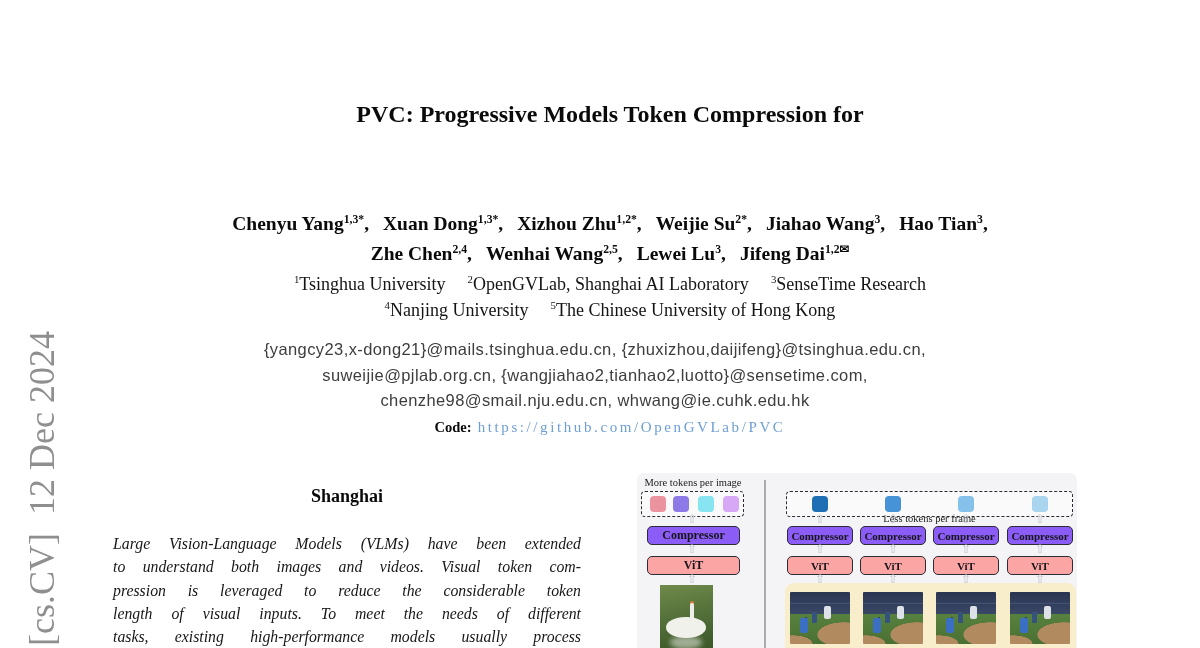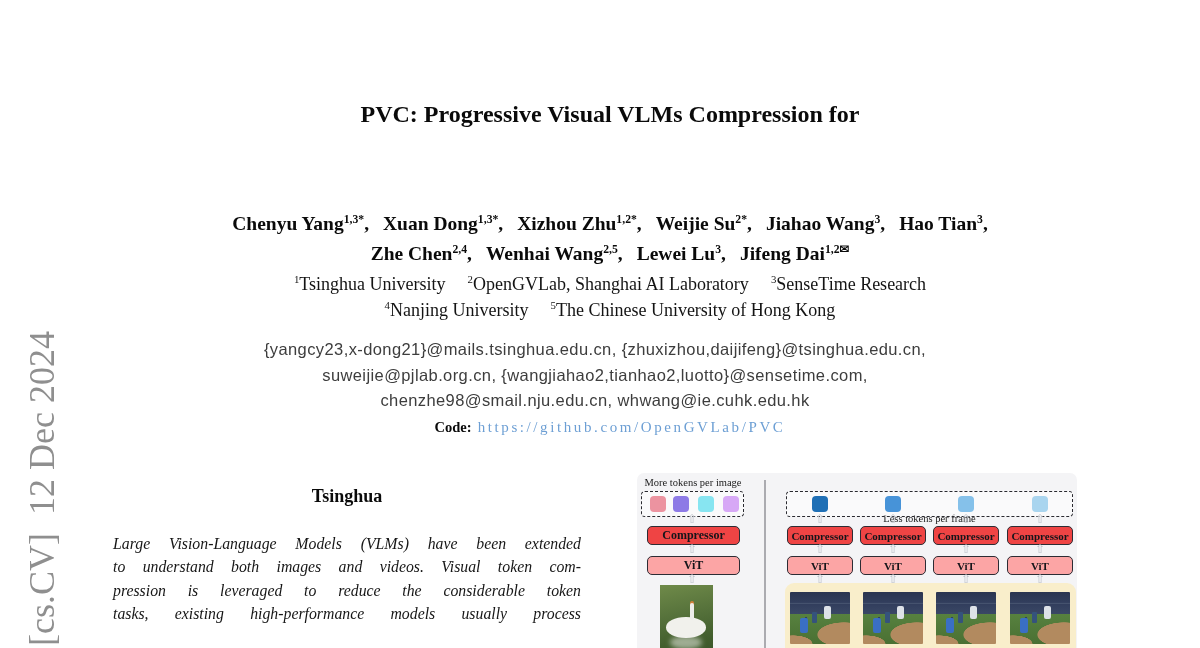--- a/index.html
+++ b/index.html
@@ -40,21 +40,21 @@
   
   #figure{position:absolute;left:637px;top:473px;width:440px;height:196px;
           background:#f4f4f6;border-radius:7px;}
   .fig-label{position:absolute;top:4px;text-align:center;font-size:10.5px;color:#1c1c1c;}
   .token-row{position:absolute;top:18px;height:26px;border:1.6px dashed #2a2a30;
              border-radius:4px;background:rgba(255,255,255,0.5);box-sizing:border-box;}
   .token{position:absolute;width:16px;height:16px;border-radius:4px;top:23px;}
   .fig-box{position:absolute;height:19px;border:1.5px solid #2c2c34;border-radius:5px;
            box-sizing:border-box;display:flex;align-items:center;justify-content:center;
            font-weight:600;color:#15151a;}
-  .comp{background:#ef4444;font-size:11px;}
+  .comp{background:#8b5cf6;font-size:11px;}
   .vit{background:#fca5a5;font-size:11px;}
   .arrow{position:absolute;width:14px;text-align:center;font-size:12px;line-height:1;
          color:#bdc1c9;}
   #fig-divider{position:absolute;left:127px;top:7px;width:2px;height:185px;background:#ababb0;}
 
   
   #swan{position:absolute;left:23px;top:112px;width:53px;height:80px;overflow:hidden;
         background:linear-gradient(168deg,#6f8a49 0%,#54703a 40%,#415d2c 70%,#36512a 100%);}
   #swan::before{content:"";position:absolute;left:12%;top:40%;width:74%;height:26%;
         background:#f1f1ec;border-radius:50%;
@@ -78,21 +78,21 @@
        background:#3a6fc4;border-radius:2px;box-shadow:2px -4px 0 -3px #2e3f66;}
 </style>
 </head>
 <body>
 
 <div id="page">
 
   <div id="watermark">[cs.CV]  12 Dec 2024</div>
 
   <div id="title">
-    <div>PVC: Progressive Visual VLMs Compression for</div>
+    <div>PVC: Progressive Models Token Compression for</div>
   </div>
 
   <div id="authors">
     <div id="authors-line1"><span class="author">Chenyu Yang<sup>1,3*</sup>,</span><span class="author">Xuan Dong<sup>1,3*</sup>,</span><span class="author">Xizhou Zhu<sup>1,2*</sup>,</span><span class="author">Weijie Su<sup>2*</sup>,</span><span class="author">Jiahao Wang<sup>3</sup>,</span><span class="author">Hao Tian<sup>3</sup>,</span></div>
     <div id="authors-line2"><span class="author">Zhe Chen<sup>2,4</sup>,</span><span class="author">Wenhai Wang<sup>2,5</sup>,</span><span class="author">Lewei Lu<sup>3</sup>,</span><span class="author">Jifeng Dai<sup>1,2✉</sup></span></div>
   </div>
 
   <div id="affils">
     <div id="affils-line1"><span class="affil"><sup>1</sup>Tsinghua University</span><span class="affil"><sup>2</sup>OpenGVLab, Shanghai AI Laboratory</span><span class="affil"><sup>3</sup>SenseTime Research</span></div>
     <div id="affils-line2"><span class="affil"><sup>4</sup>Nanjing University</span><span class="affil"><sup>5</sup>The Chinese University of Hong Kong</span></div>
@@ -101,25 +101,26 @@
   <div id="emails">
     <div>{yangcy23,x-dong21}@mails.tsinghua.edu.cn, {zhuxizhou,daijifeng}@tsinghua.edu.cn,</div>
     <div>suweijie@pjlab.org.cn, {wangjiahao2,tianhao2,luotto}@sensetime.com,</div>
     <div>chenzhe98@smail.nju.edu.cn, whwang@ie.cuhk.edu.hk</div>
   </div>
 
   <div id="codeline">
     <span class="code-label">Code:</span><a href="#" id="code-url" style="color: rgb(109, 159, 212); font-family: Liberation Serif, serif;">https://github.com/OpenGVLab/PVC</a>
   </div>
 
-  <div id="abstract-heading">Tsinghua</div>
+  <div id="abstract-heading">Shanghai</div>
   <div id="abstract-body">
     <div class="abs-line">Large Vision-Language Models (VLMs) have been extended</div>
     <div class="abs-line">to understand both images and videos. Visual token com-</div>
     <div class="abs-line">pression is leveraged to reduce the considerable token</div>
+    <div class="abs-line">length of visual inputs. To meet the needs of different</div>
     <div class="abs-line">tasks, existing high-performance models usually process</div>
   </div>
 
   <div id="figure">
 
     <div class="fig-label" style="left:0;width:112px;">More tokens per image</div>
     <div class="token-row" style="left:4px;width:103px;"></div>
     <div id="left-tokens">
         <div class="token" style="left: 13px; background: rgb(236, 147, 160);"></div>
         <div class="token" style="left: 36px; background: rgb(141, 122, 230);"></div>

